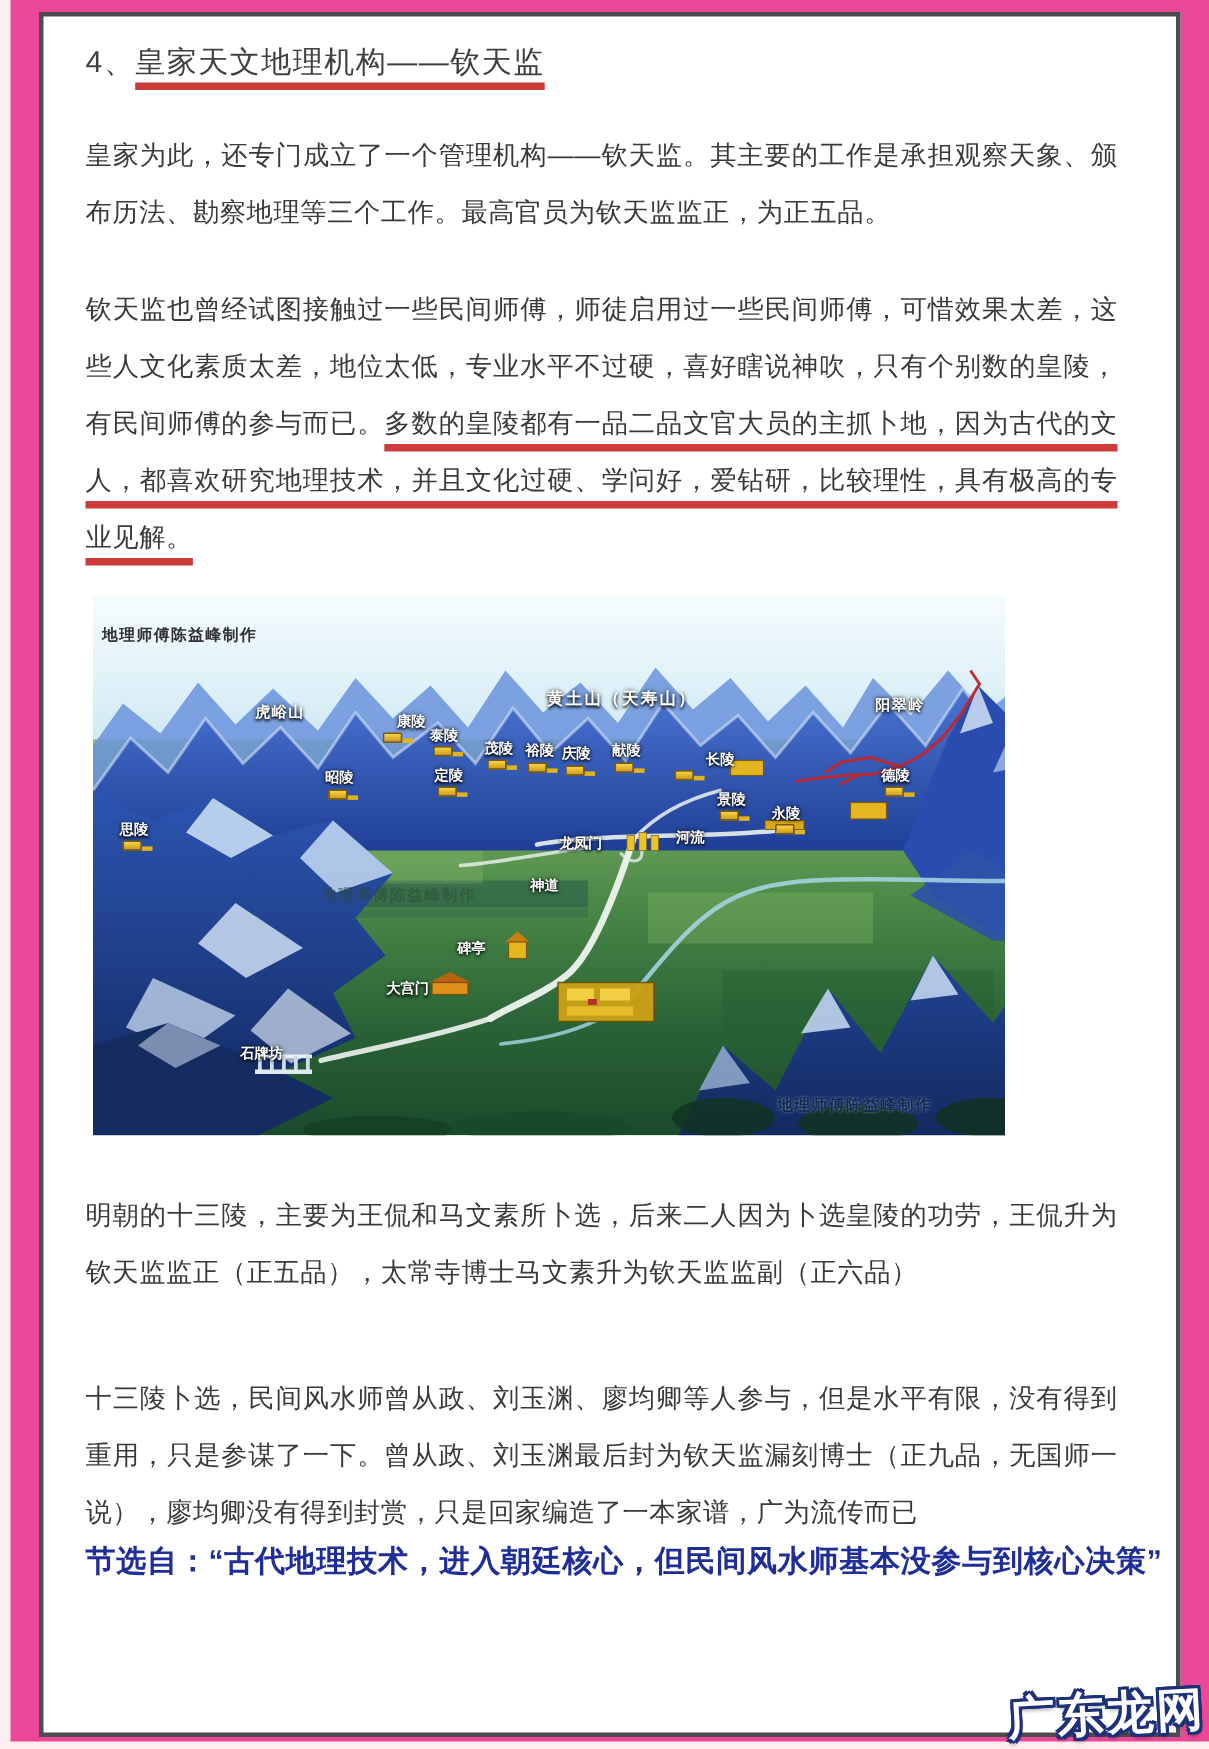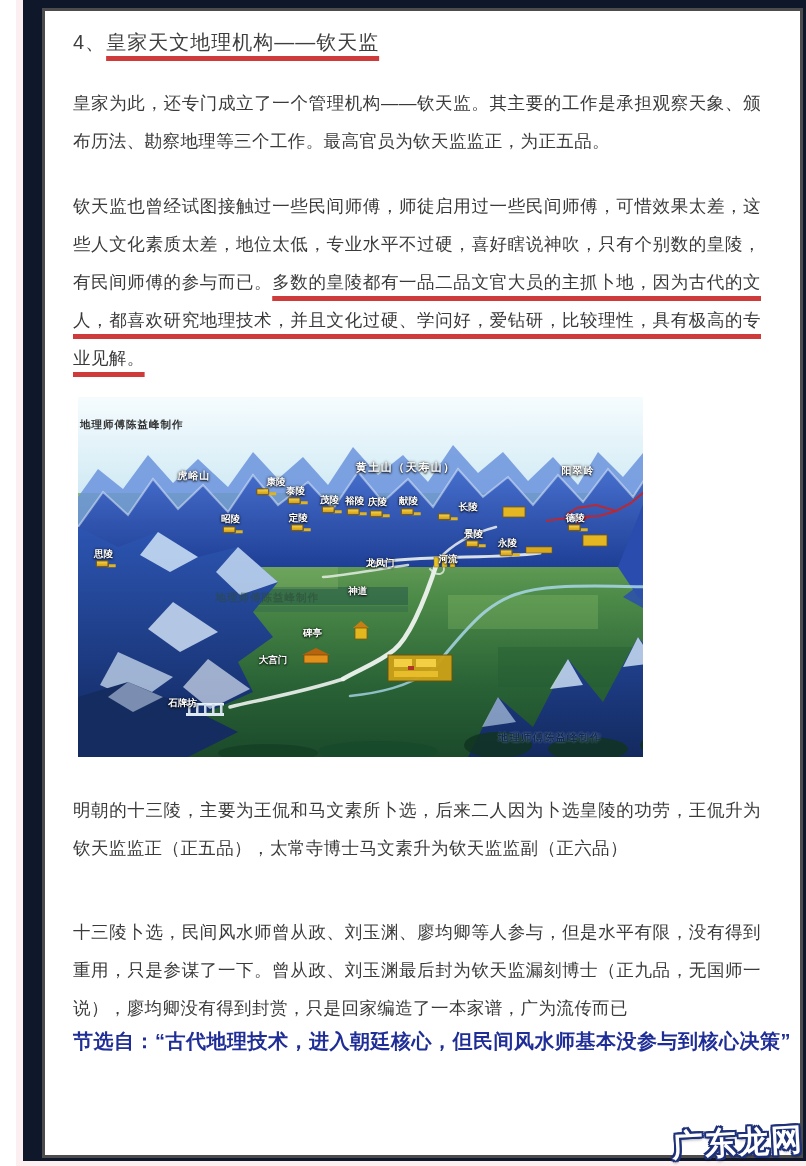--- a/index.html
+++ b/index.html
@@ -2,21 +2,21 @@
 <html><head>
 <meta charset="utf-8">
 <style>
   * { margin:0; padding:0; box-sizing:border-box; }
   html,body { background:#ffffff; }
   body {
     width:806px; height:1166px;
     font-family:"Liberation Sans","DejaVu Sans",sans-serif;
     position:relative; overflow:hidden;
   }
-  .page { position:absolute; inset:0; background:#0f172a;margin-left:16px; }
+  .page { position:absolute; inset:0; background:#ec4899; }
   .page::before { 
     content:""; position:absolute; left:0; top:0; bottom:0; width:7px;
     background:#fbeff1; z-index:0;
   }
   .page::after { 
     content:""; position:absolute; left:0; right:0; bottom:0; height:5px;
     background:#fdeef0; z-index:0;
   }
   .frame {
     position:absolute; left:26px; top:8px; width:761px; height:1150px;
@@ -35,21 +35,21 @@
     text-decoration-skip-ink:none;
   }
   h1 .red-underline { text-decoration-thickness:5px; text-underline-offset:7px; }
   p {
     margin-top:27px; font-size:17.5px; color:#3a3a3a; line-height:38px;
     text-align:justify; letter-spacing:0.4px;
   }
   p.para-4 { margin-top:34px; }
   p.para-5 { margin-top:46px; }
   figure.map {
-    margin:20px 0 0 5px; width:565px; height:360px; position:relative;
+    margin:20px 0 0 5px; width:608px; height:360px; position:relative;
     overflow:hidden;
   }
   figure.map svg { position:absolute; inset:0; display:block; }
   .map-labels { position:absolute; inset:0; }
   .map-label {
     position:absolute; transform:translate(-50%,-50%);
     color:#ffffff; font-size:9.5px; font-weight:700; white-space:nowrap;
     text-shadow:0 1px 2px rgba(0,0,0,.95), 0 0 3px rgba(0,0,0,.75);
     line-height:1;
   }
@@ -215,21 +215,21 @@
       </svg>
       <div class="map-labels">
           <div class="map-label credit-top" style="left: 9.5%; top: 7.5%;">地理师傅陈益峰制作</div>
           <div class="map-label mountain" style="left: 20.5%; top: 22%;">虎峪山</div>
           <div class="map-label mountain-major" style="left: 58%; top: 19.5%;">黄土山（天寿山）</div>
           <div class="map-label mountain" style="left: 88.5%; top: 20.5%;">阳翠岭</div>
           <div class="map-label tomb" style="left: 33%; top: 23.5%; padding-left: 23px;">康陵<span class="tomb-marker"></span></div>
           <div class="map-label tomb" style="left: 38.5%; top: 26%;">泰陵<span class="tomb-marker"></span></div>
           <div class="map-label tomb" style="left: 44.5%; top: 28.5%; text-align: center;">茂陵<span class="tomb-marker"></span></div>
           <div class="map-label tomb" style="left: 49%; top: 29%;">裕陵<span class="tomb-marker"></span></div>
-          <div class="map-label tomb" style="left: 53%; top: 29.5%; font-family: Liberation Mono, monospace;">庆陵<span class="tomb-marker"></span></div>
+          <div class="map-label tomb" style="left: 53%; top: 29.5%;">庆陵<span class="tomb-marker"></span></div>
           <div class="map-label tomb" style="left: 58.5%; top: 29%;">献陵<span class="tomb-marker"></span></div>
           <div class="map-label tomb" style="left: 65%; top: 30.5%; padding-left: 46px;">长陵<span class="tomb-marker"></span></div>
           <div class="map-label tomb" style="left: 27%; top: 34%;">昭陵<span class="tomb-marker"></span></div>
           <div class="map-label tomb" style="left: 39%; top: 33.5%;">定陵<span class="tomb-marker"></span></div>
           <div class="map-label tomb" style="left: 88%; top: 33.5%;">德陵<span class="tomb-marker"></span></div>
           <div class="map-label tomb" style="left: 70%; top: 38%;">景陵<span class="tomb-marker"></span></div>
           <div class="map-label tomb" style="left: 76%; top: 40.5%;">永陵<span class="tomb-marker"></span></div>
           <div class="map-label tomb" style="left: 4.5%; top: 43.5%;">思陵<span class="tomb-marker"></span></div>
           <div class="map-label feature" style="left: 53.5%; top: 46%;">龙凤门</div>
           <div class="map-label feature" style="left: 65.5%; top: 45%;">河流</div>

